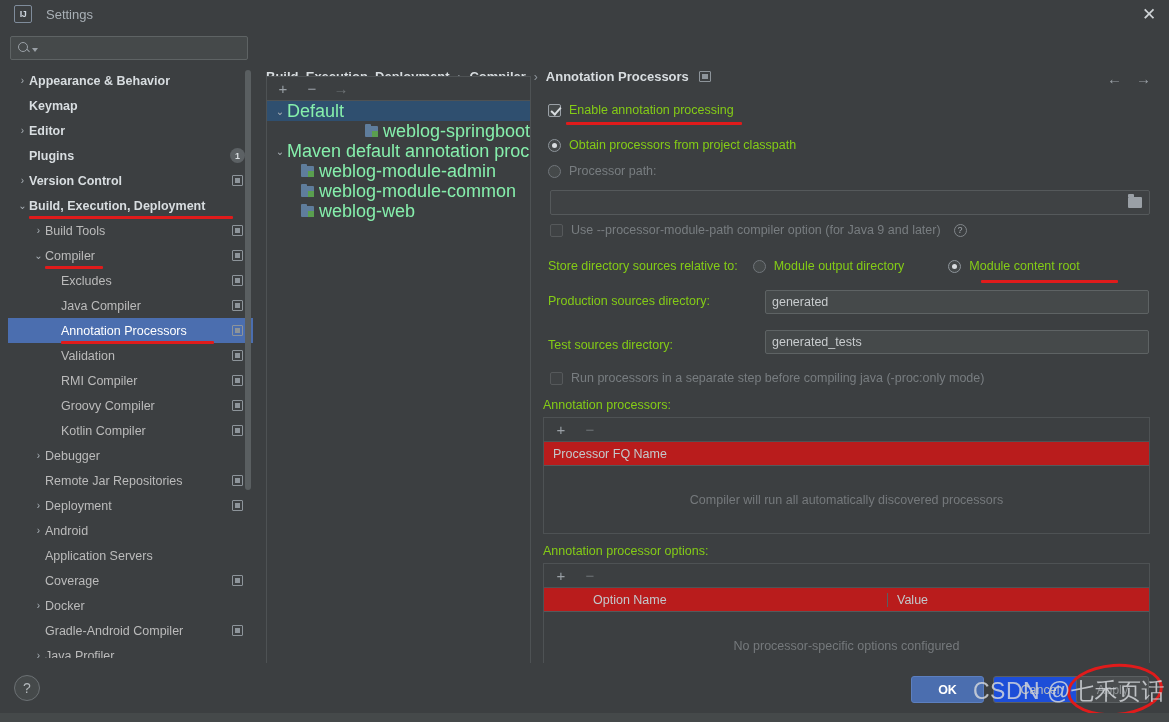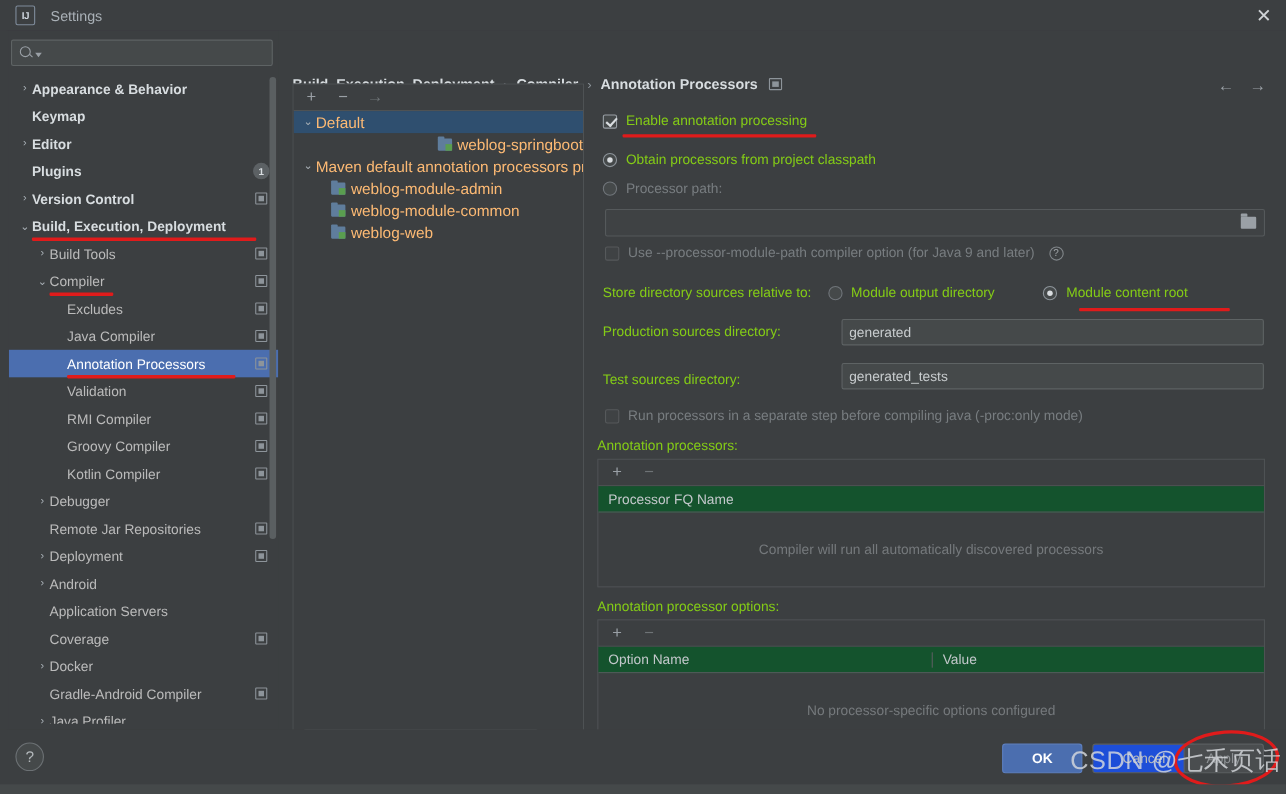--- a/index.html
+++ b/index.html
@@ -124,21 +124,21 @@
   .module-list { position: relative; height: 574px; background: #3c3f41; overflow: hidden; }
   .mrow {
     display: flex; align-items: center; height: 20px; white-space: nowrap;
     cursor: pointer; padding-left: 6px;
   }
   .mrow.sel { background: #2f4f6f; }
   .mrow .marrow {
     width: 14px; flex: none; color: #a9b0b6; font-size: 10px;
     display: flex; align-items: center; justify-content: center;
   }
-  .mrow .mlabel { color: #fdba74; font-size: 14px; }
+  .mrow .mlabel { color: #86efac; font-size: 18px; }
   .mod-folder {
     width: 13px; height: 11px; flex: none; margin-right: 5px; position: relative;
     background: #5f7d9c; border-radius: 1px;
   }
   .mod-folder::before {
     content: ""; position: absolute; left: 0; top: -2px; width: 6px;
     height: 3px; background: #5f7d9c; border-radius: 1px 1px 0 0;
   }
   .mod-folder::after {
     content: ""; position: absolute; right: 0px; bottom: 0px;
@@ -225,21 +225,21 @@
     justify-content: center; margin-left: 5px; flex: none;
   }
 
   
   .tbl-wrap { border: 1px solid #4e5254; background: #3c3f41; }
   .tbl-toolbar {
     height: 24px; display: flex; align-items: center; gap: 13px;
     padding-left: 9px; border-bottom: 1px solid #4e5254;
   }
   .tbl-head {
-    height: 24px; display: flex; align-items: center; background: #14532d;
+    height: 24px; display: flex; align-items: center; background: #b91c1c;
     border-bottom: 1px solid #555a5c; color: #c3c8cb; font-size: 12.5px;
   }
   .tbl-head > div { padding-left: 9px; }
   .tbl-head .sepcol { border-left: 1px solid #5a5e60; }
   .tbl-empty {
     display: flex; align-items: center; justify-content: center;
     color: #75797c; font-size: 12.5px;
   }
 
   
@@ -548,21 +548,21 @@
         <div class="tbl-empty" style="height:67px;">Compiler will run all automatically discovered processors</div>
       </div>
 
       <div style="position:absolute;left:3px;top:446px;" class="lbl">Annotation processor options:</div>
       <div class="tbl-wrap" style="position:absolute;left:3px;top:465px;width:607px;height:117px;">
         <div class="tbl-toolbar">
           <span class="tb-btn">+</span>
           <span class="tb-btn dim">−</span>
         </div>
         <div class="tbl-head">
-          <div style="width:303px;">Option Name</div>
+          <div style="width:303px;margin-left:40px;">Option Name</div>
           <div class="sepcol" style="flex:1;">Value</div>
         </div>
         <div class="tbl-empty" style="height:67px;">No processor-specific options configured</div>
       </div>
 
     </div>
   </div>
 
   <div class="footer">
     <div class="help-btn">?</div>

